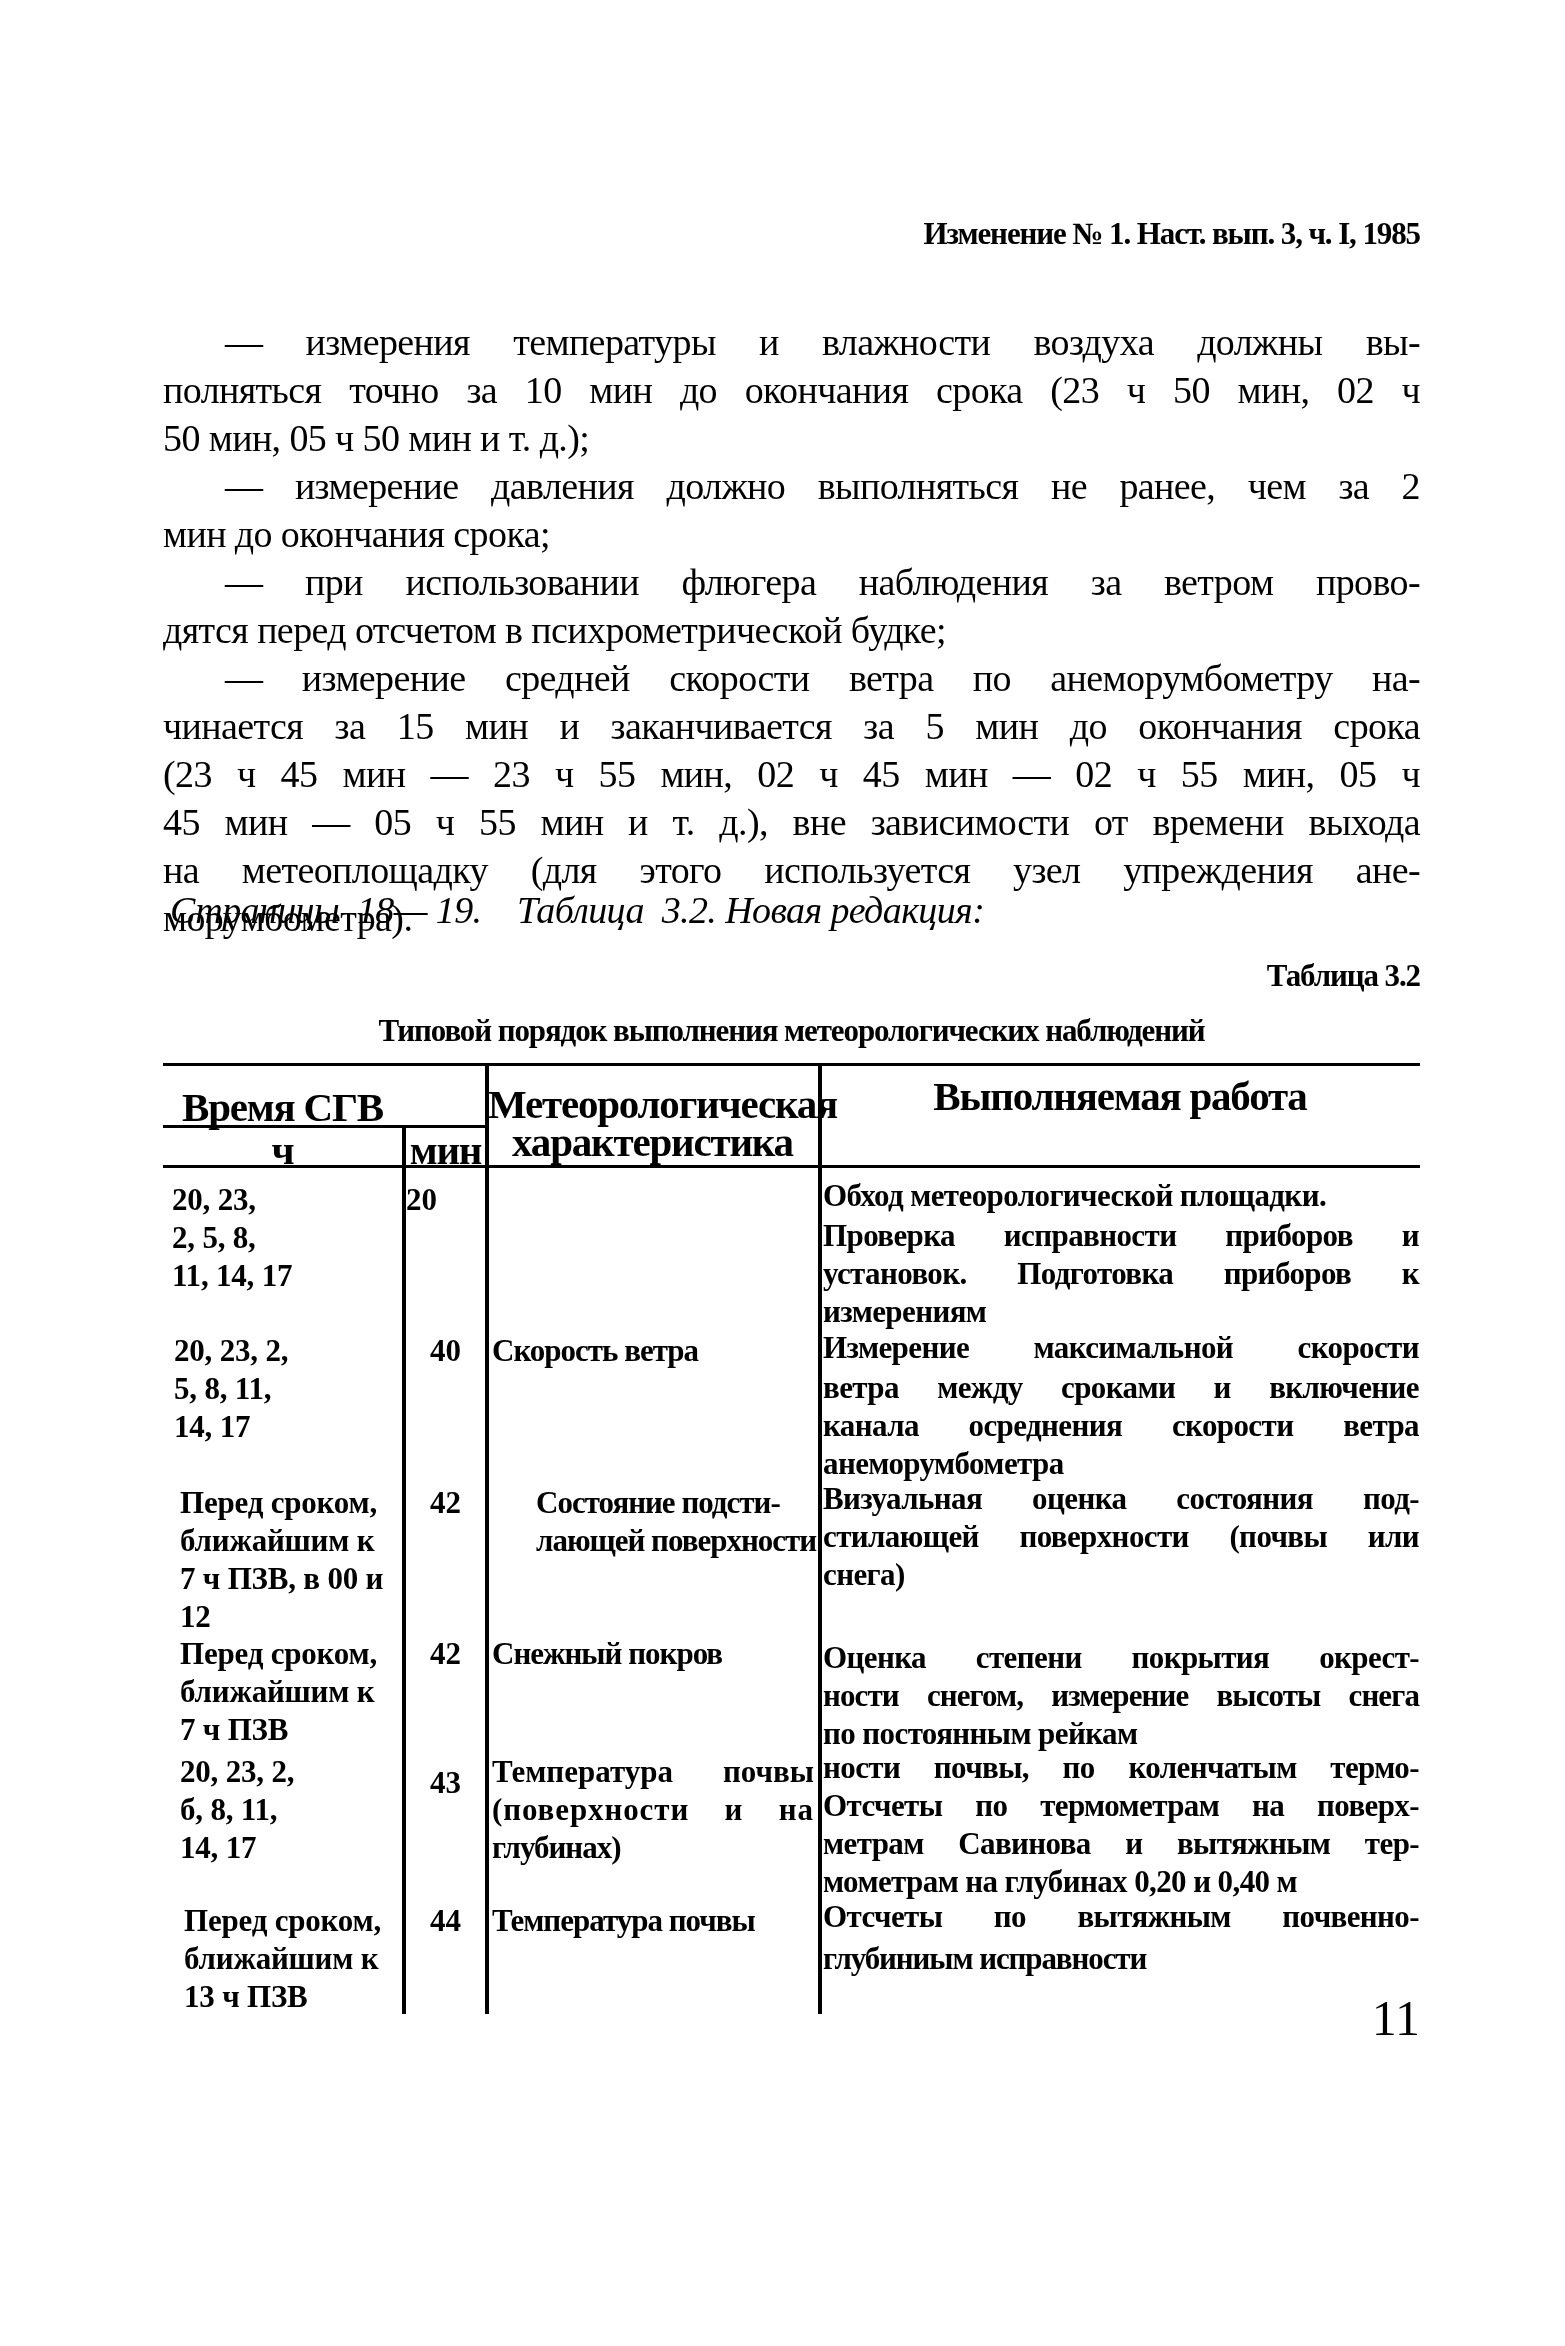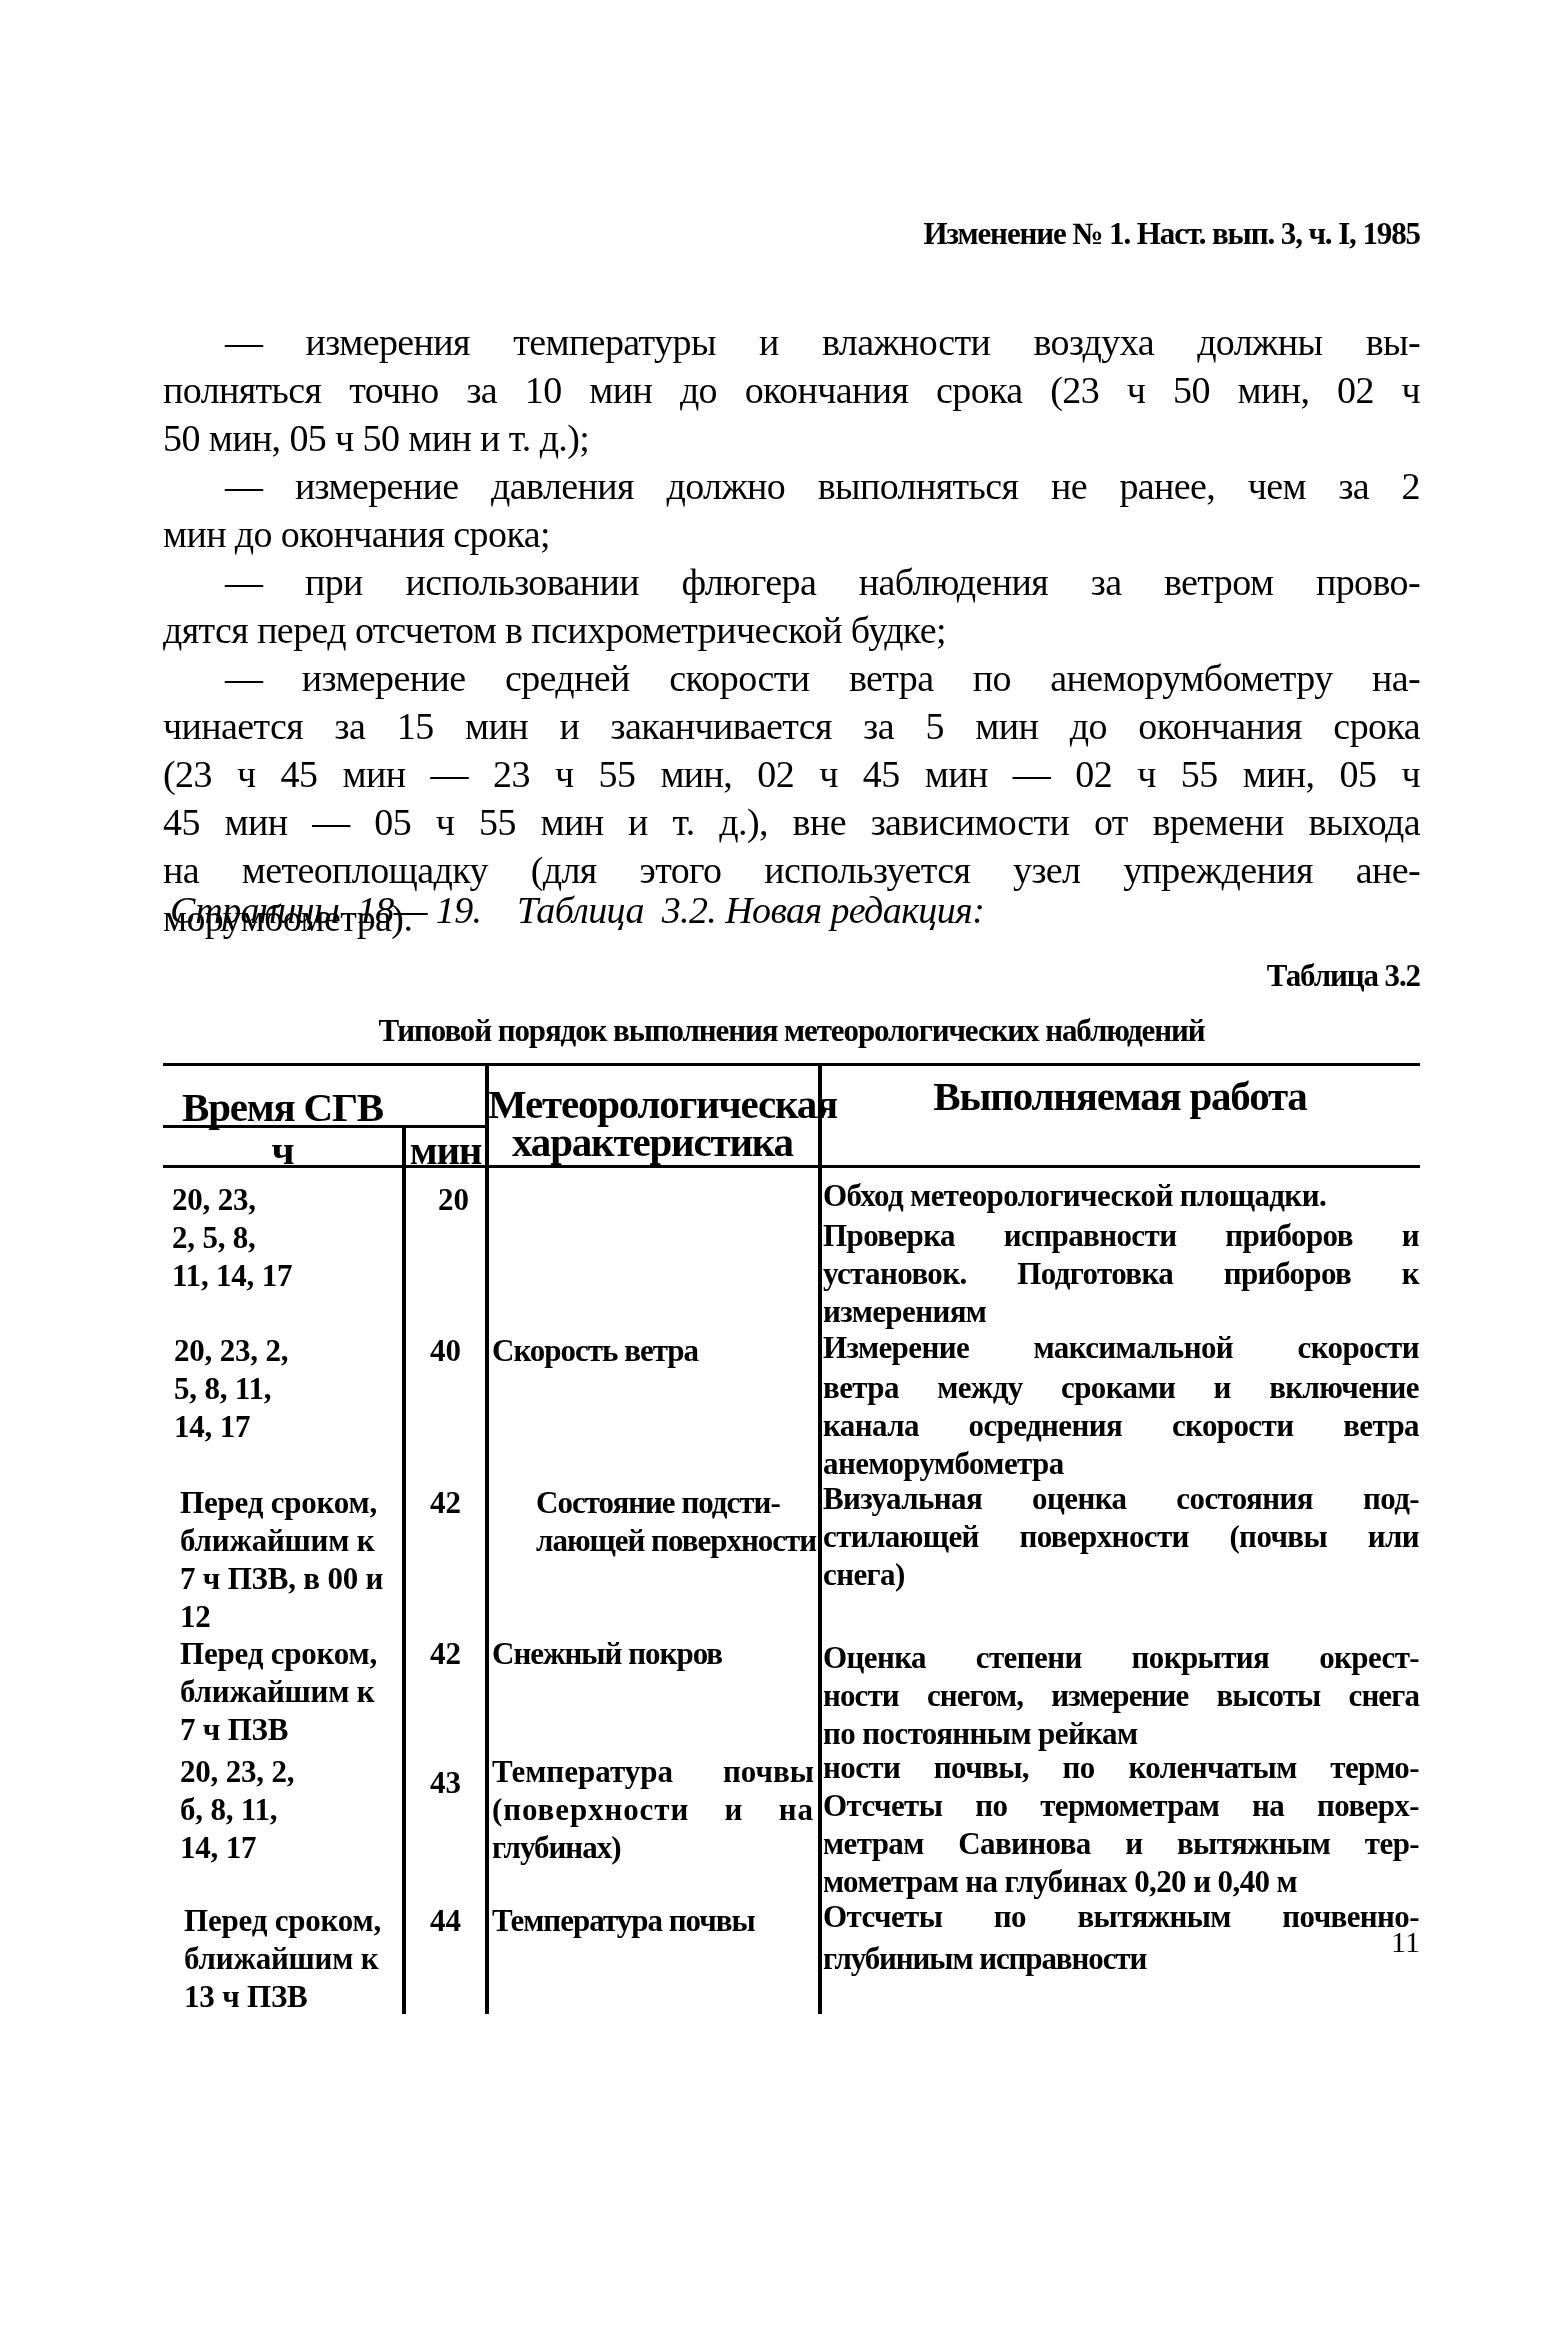--- a/index.html
+++ b/index.html
@@ -33,21 +33,21 @@
 
   .cell { position: absolute; font-weight: bold; }
   .cell .l { display: block; white-space: nowrap; }
   .hours { font-size: 31px; line-height: 38px; letter-spacing: -0.2px; }
   .mins { font-size: 31px; line-height: 38px; text-align: center; width: 79px; }
   .char { font-size: 31px; line-height: 38px; letter-spacing: -1px; }
   .work { font-size: 31px; line-height: 38px; letter-spacing: -0.6px; width: 596px; }
   .work .l { text-align: justify; text-align-last: justify; }
   .work .l.last { text-align-last: left; }
 
-  .page-number { left: 1306px; top: 1925px; width: 114px; text-align: right; font-size: 30px; }
+  .page-number { left: 1306px; top: 1989px; width: 114px; text-align: right; font-size: 50px; }
 </style>
 </head>
 <body>
 
 <div class="abs running-header">Изменение № 1. Наст. вып. 3, ч. I, 1985</div>
 
 <div class="abs body-text">
   <p>
     <span class="ln">— измерения температуры и влажности воздуха должны вы-</span>
     <span class="ln" style="margin-left:-62px">полняться точно за 10 мин до окончания срока (23 ч 50 мин, 02 ч</span>
@@ -93,21 +93,21 @@
     <span style="display:block">характеристика</span>
   </div>
   <div class="th" style="left:821px; top:1077px; width:598px;">Выполняемая работа</div>
 
   <div>
     <div class="cell hours" style="left:172px; top:1181px;">
       <span class="l">20, 23,</span>
       <span class="l">2, 5, 8,</span>
       <span class="l">11, 14, 17</span>
     </div>
-    <div class="cell mins" style="left:414px; top:1181px;">20</div>
+    <div class="cell mins" style="left:382px; top:1181px;">20</div>
     <div class="cell work" style="left:823px; top:1177px;">
       <span class="l last">Обход метеорологической площадки.</span>
       <span class="l" style="margin-top:1.9px">Проверка исправности приборов и</span>
       <span class="l">установок. Подготовка приборов к</span>
       <span class="l last">измерениям</span>
     </div>
   </div>
 
   <div>
     <div class="cell hours" style="left:174px; top:1332px;">

